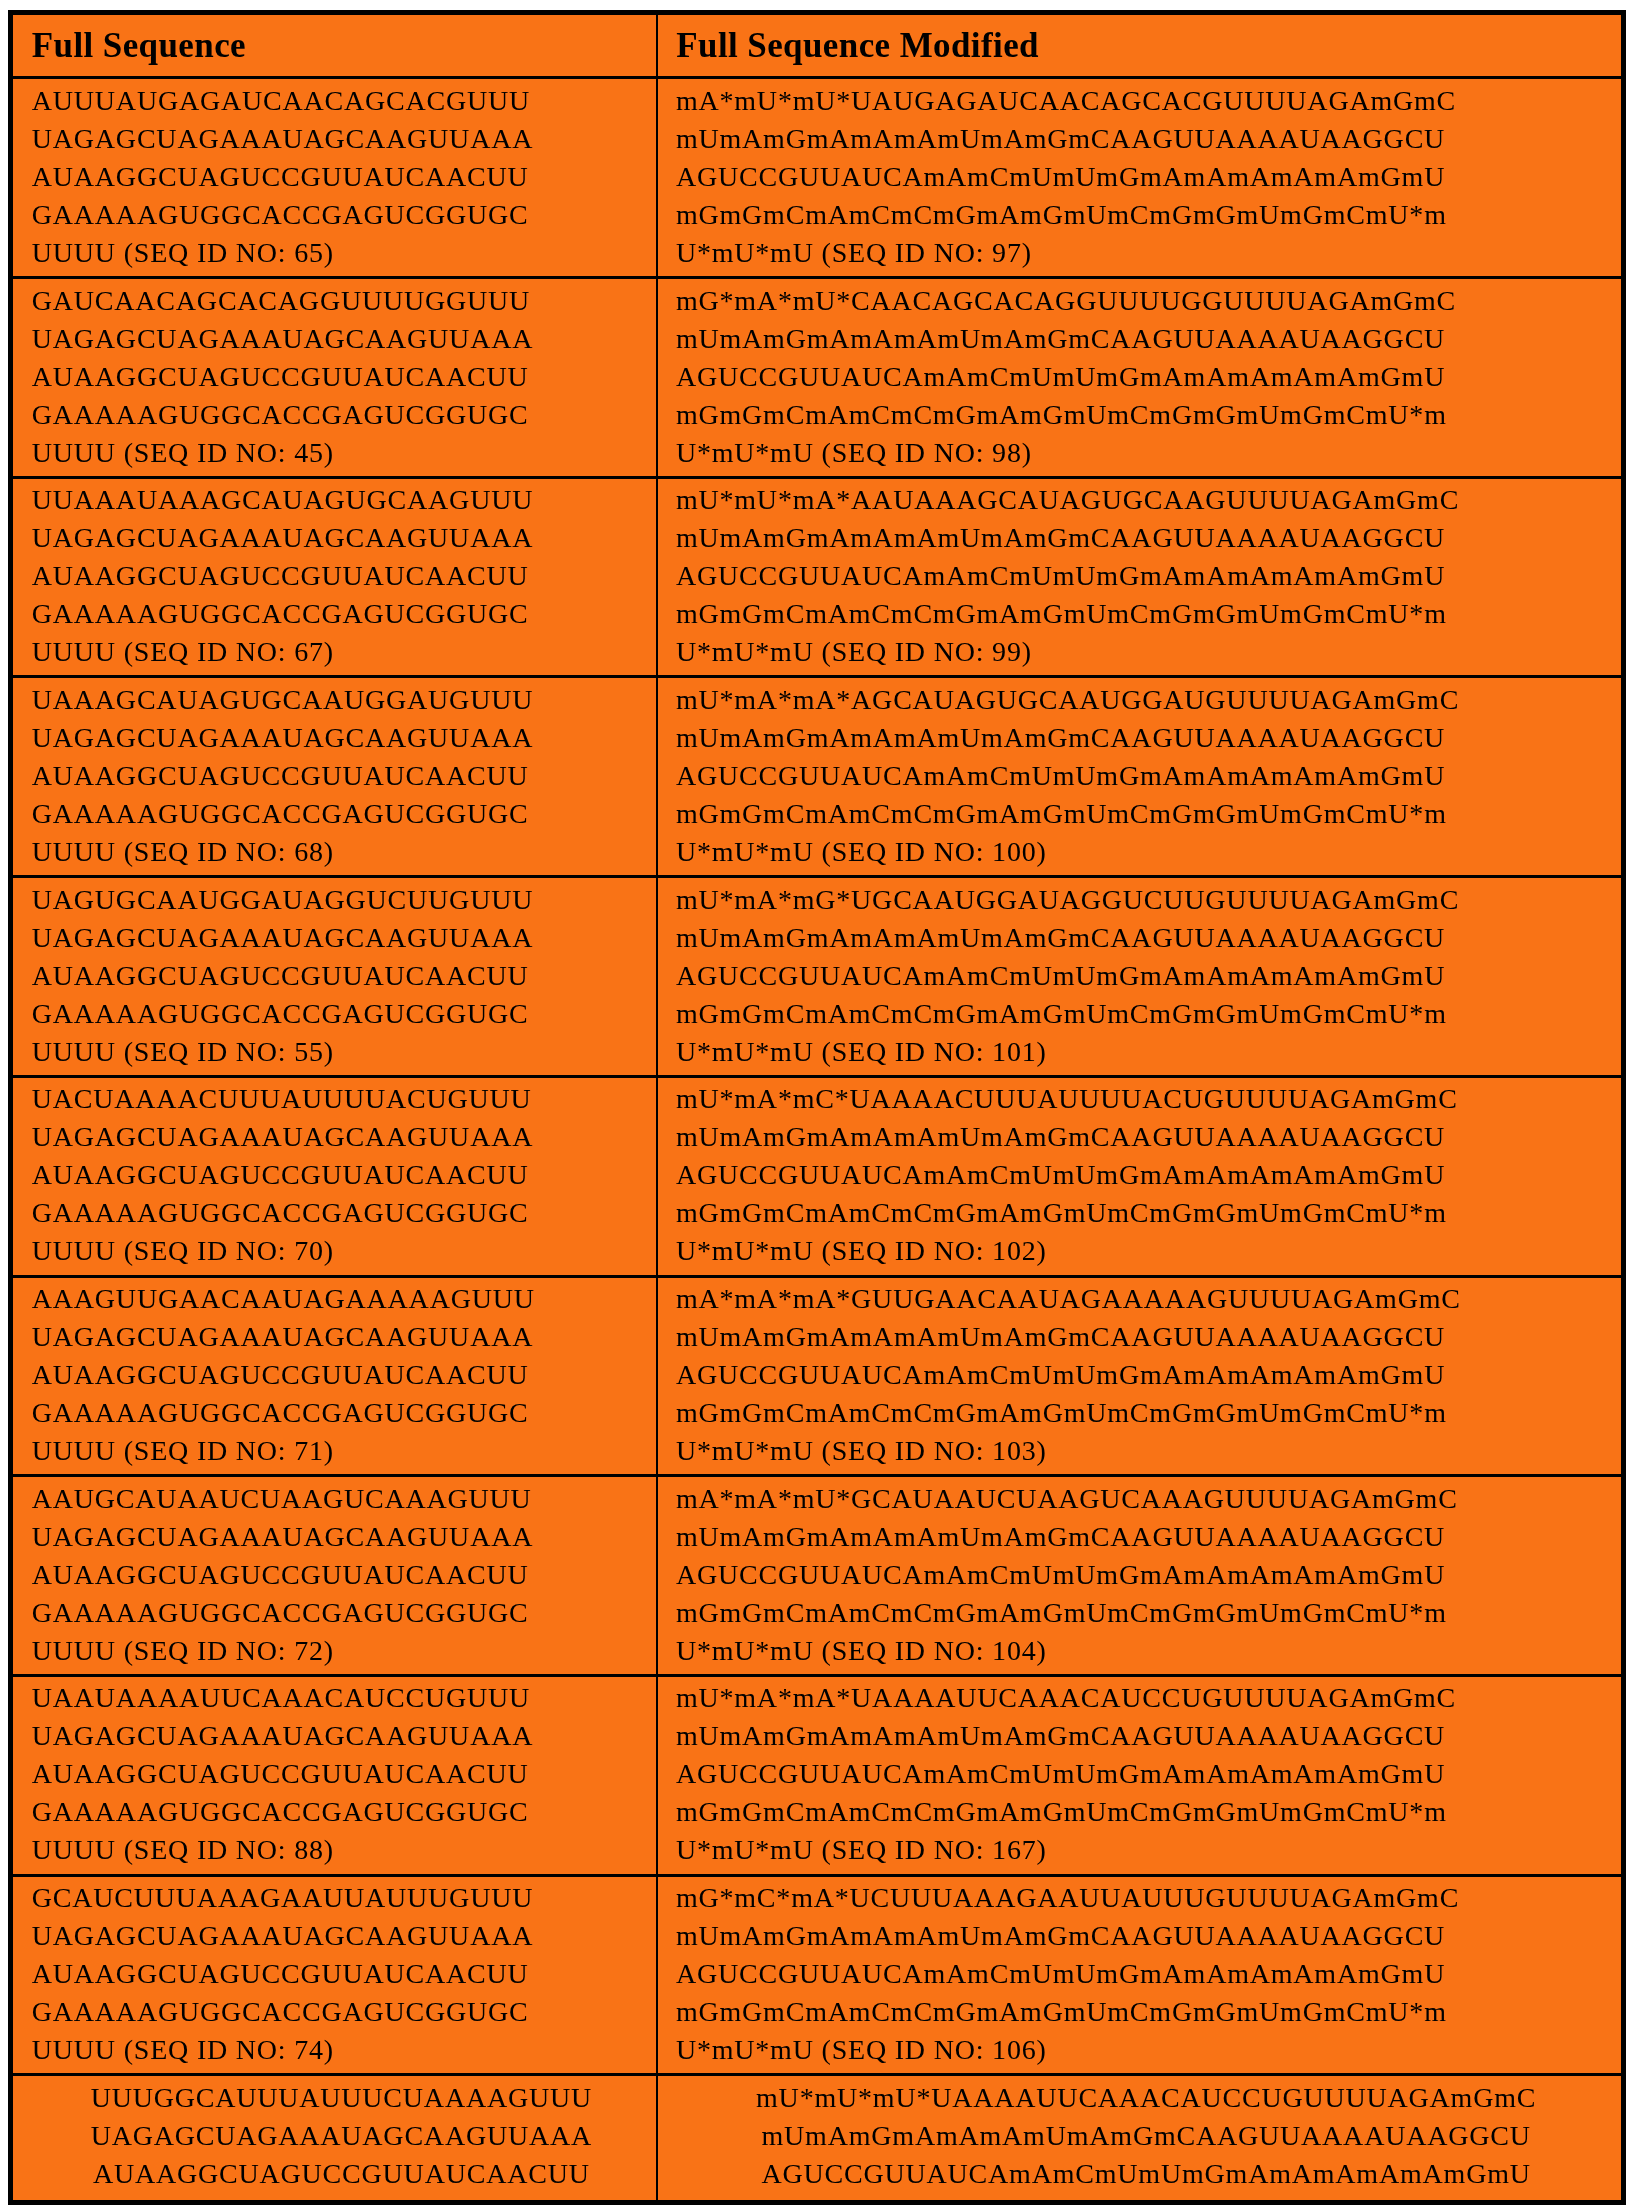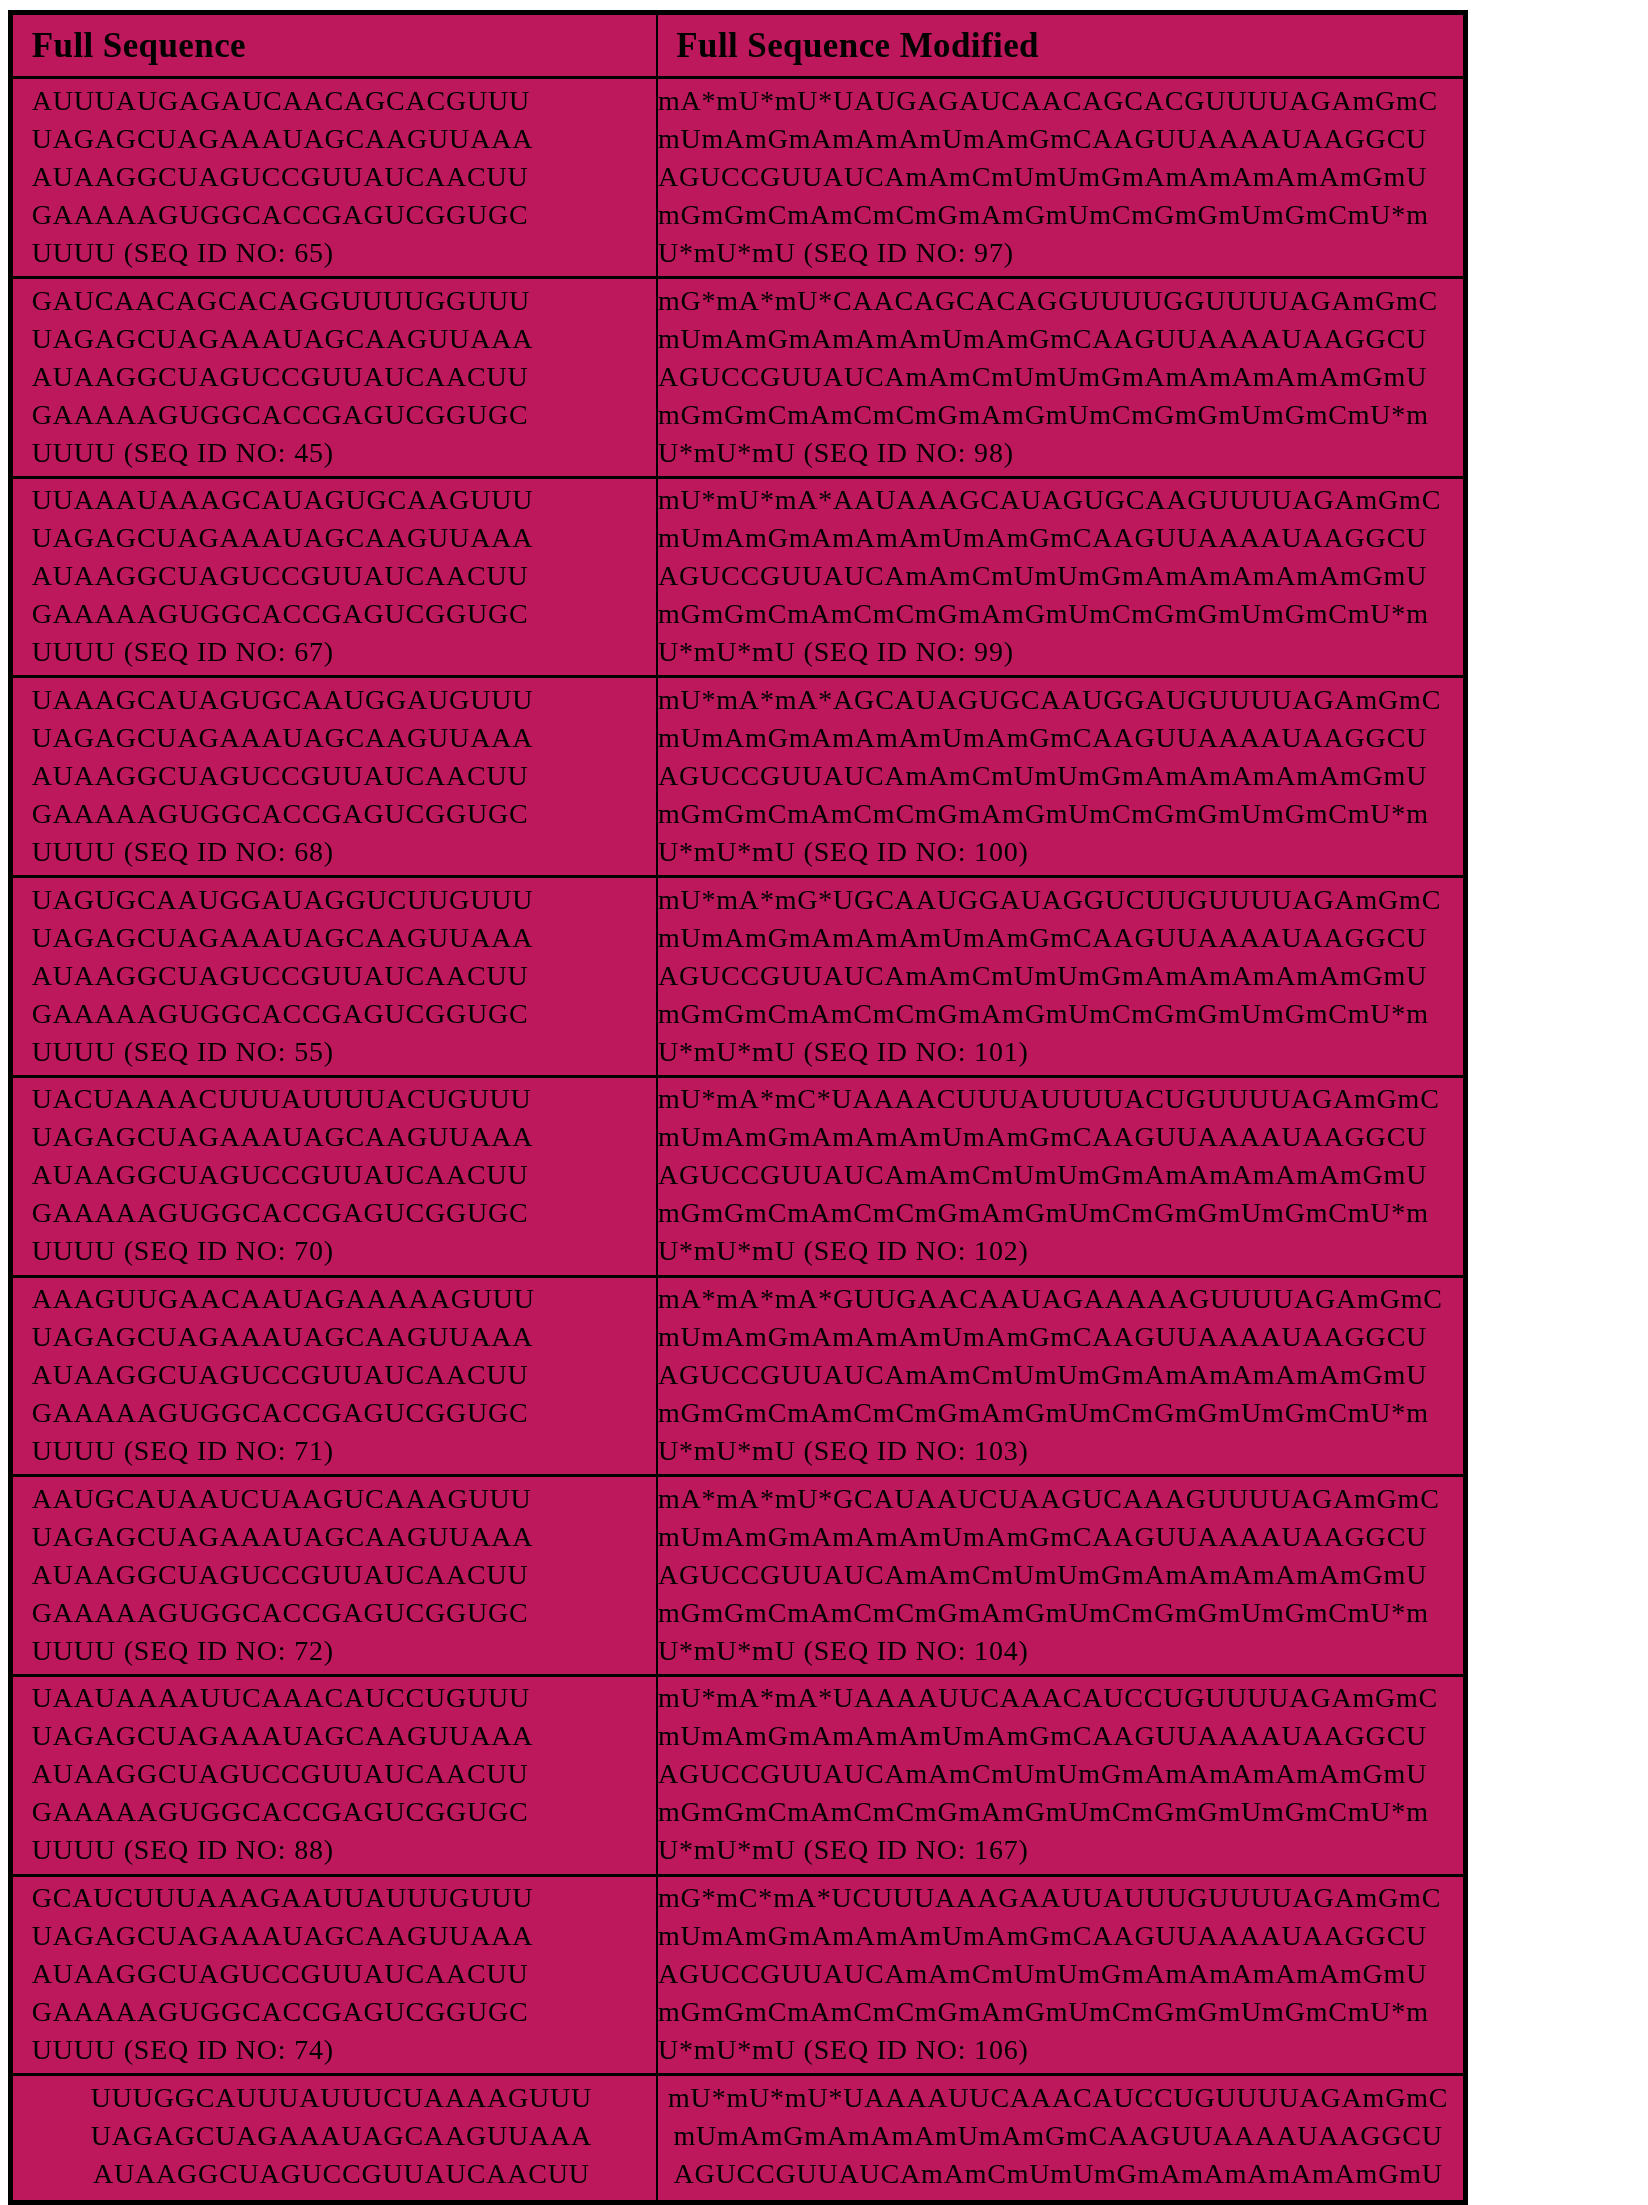--- a/index.html
+++ b/index.html
@@ -18,22 +18,22 @@
     width: 1649px;
     height: 2205px;
     position: relative;
   }
   table.seq-table {
     border-collapse: collapse;
     table-layout: fixed;
     position: absolute;
     top: 10px;
     left: 8.4px;
-    width: 1460px;
-    background: #be185d;
+    width: 1618px;
+    background: #f97316;
     border: 5px solid #000000;
   }
   col.left-col  { width: 646px; }
   col.right-col { width: auto; }
   th.hdr {
     text-align: left;
     vertical-align: middle;
     font-weight: bold;
     font-size: 35px;
     line-height: 38px;
@@ -49,21 +49,21 @@
     font-size: 28px;
     line-height: 38px;
     letter-spacing: 0.8px;
     white-space: pre;
     overflow: hidden;
     padding: 2.5px 5px 4.2px 18.4px;
     border-top: 3.3px solid #000000;
   }
   td.seq-cell-right {
     border-left: 2.5px solid #000000;
-    padding-left: 0;
+    padding-left: 18px;
   }
   tr.partial td.seq-cell {
     height: 117px;
     text-align: center;
   }
 </style>
 </head>
 <body>
 
 <div class="page">

